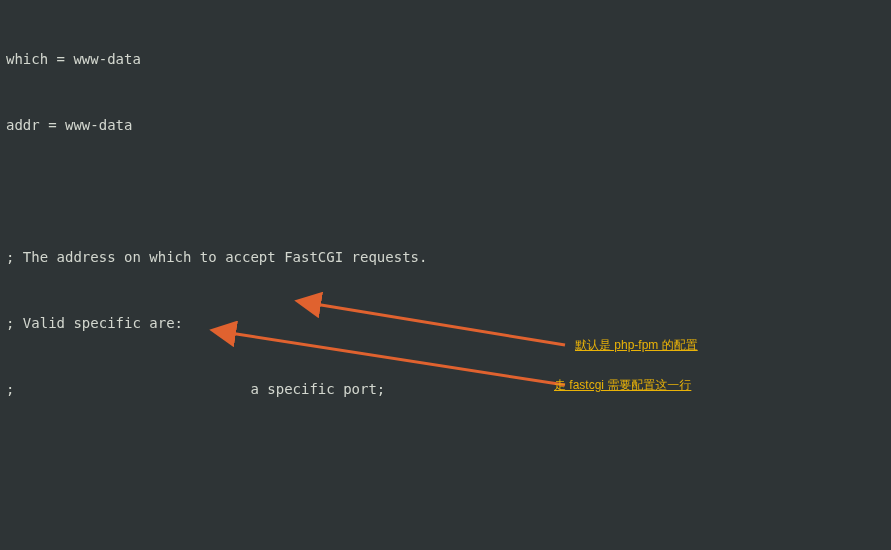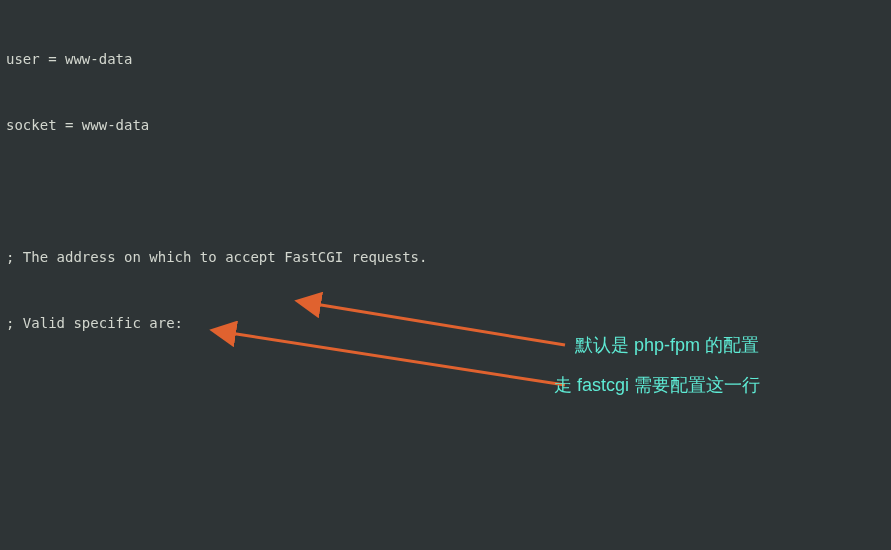--- a/index.html
+++ b/index.html
@@ -14,41 +14,43 @@
     overflow: hidden;
     position: relative;
   }
   .editor {
     padding: 4px 6px;
     white-space: pre;
   }
   .line { display: block; min-height: 22px; }
   .annotation {
     position: absolute;
-    color: #5eead4;
+    color: #eab308;
     font-family: "PingFang SC", "Microsoft YaHei", sans-serif;
-    font-size: 18px;
+    font-size: 12px;
     white-space: nowrap;
+    text-decoration: underline;
   }
   .arrow-svg {
     position: absolute;
     top: 0;
     left: 0;
     pointer-events: none;
   }
 </style>
 </head>
 <body>
 
 <div class="editor">
-  <span class="line">user = www-data</span>
-  <span class="line">socket = www-data</span>
+  <span class="line">which = www-data</span>
+  <span class="line">addr = www-data</span>
   <span class="line"></span>
   <span class="line">; The address on which to accept FastCGI requests.</span>
   <span class="line">; Valid specific are:</span>
+  <span class="line">;                            a specific port;</span>
   
   
   
   
   
   
   
   
   
   

